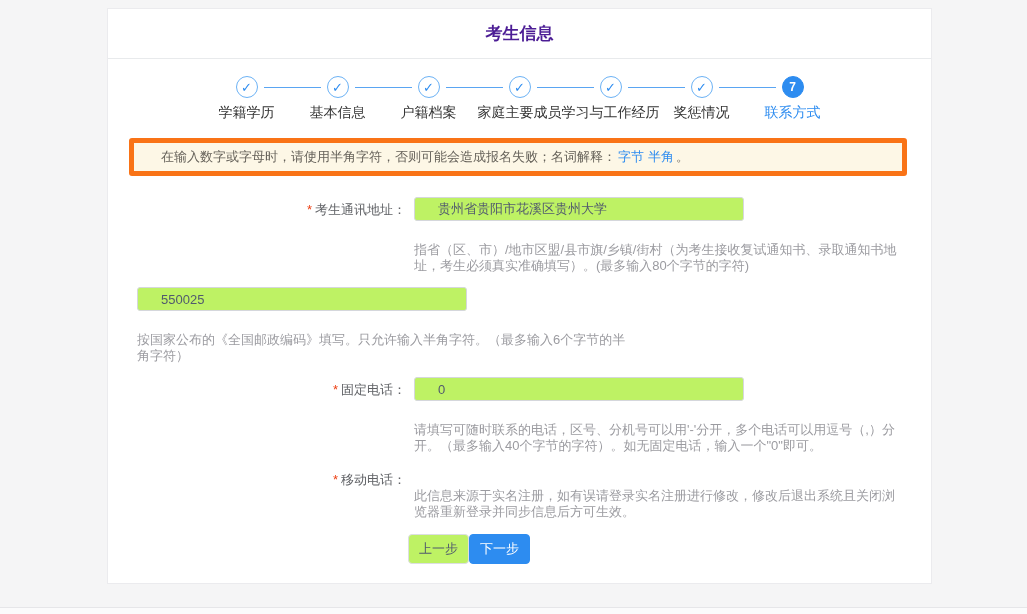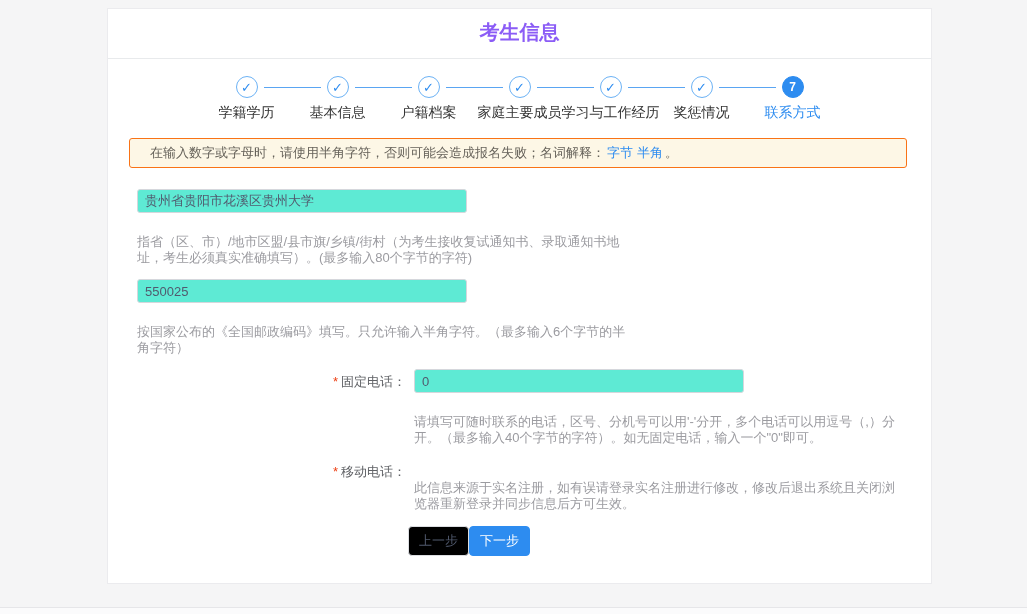--- a/index.html
+++ b/index.html
@@ -10,23 +10,22 @@
   .viewport {
     position:relative; width:1027px; height:614px;
     background:#f5f5f6; overflow:hidden;
   }
   .card {
     position:absolute; left:107px; top:8px; width:825px; height:576px;
     background:#ffffff; border:1px solid #ebebee; box-sizing:border-box;
   }
   .card-title {
     height:49px; line-height:49px; text-align:center;
-    font-size:20px; font-weight:bold; color:#8b5cf6;
+    font-size:17px; font-weight:bold; color:#4c1d95;
     border-bottom:1px solid #e8eaec;
-    font-family:Liberation Mono, monospace;
   }
   
   .steps { margin-top:17px; display:flex; justify-content:center; }
   .step {
     position:relative; width:91px;
     display:flex; flex-direction:column; align-items:center;
   }
   .step .circle {
     width:22px; height:22px; border-radius:50%; box-sizing:border-box;
     display:flex; align-items:center; justify-content:center;
@@ -43,37 +42,37 @@
   }
   .step.active .label { color:#2d8cf0;text-align:center; }
   .step + .step::before {
     content:""; position:absolute; top:11px;
     right:calc(50% + 17px); width:calc(100% - 34px); height:1px;
     background:#5aa5f2;
   }
   
   .notice {
     margin:16px 24px 15px 21px; box-sizing:border-box;
-    background:#fdf7e6; border:1px solid #f97316; border-radius:3px;
-    padding:6px 20px; font-size:13px; color:#66625a; line-height:16px;
+    background:#fdf7e6; border:5px solid #f97316; border-radius:3px;
+    padding:6px 27px; font-size:13px; color:#66625a; line-height:16px;
   }
   .notice .link { margin:0 2px; }
   
   .form { margin-top:21px; padding:0 24px 0 21px; }
   .form-row { display:flex; margin-bottom:13px; }
   .col-label {
     width:277px; text-align:right; font-size:13px; color:#606266;
     padding-top:5px; line-height:16px; flex-shrink:0;
   }
   .col-label .req { color:#ed4014; margin-right:3px; }
   .col-content { margin-left:8px; width:495px; }
   .text-input {
     box-sizing:border-box; width:330px; height:24px;
-    border:1px solid #d5d7dc; border-radius:3px; padding:0 7px;
-    font-size:13px; color:#515a6e; background:#5eead4;
+    border:1px solid #d5d7dc; border-radius:3px; padding:0 23px;
+    font-size:13px; color:#515a6e; background:#bef264;
     font-family:inherit; outline:none;
   }
   .hint {
     margin-top:21px; font-size:13px; color:#9b9ba0; line-height:16px;
   }
   .link {
     color:#2d8cf0; font-size:13px; text-decoration:none; cursor:pointer;
   }
   .mobile-value { display:flex; align-items:center; padding-top:4px; }
   .mosaic {
@@ -86,21 +85,21 @@
     position:absolute; left:-10px; top:-3px; width:142px; height:29px;
     background:repeating-conic-gradient(#e4e4e8 0% 25%, #f3f3f6 0% 50%) 0 0/16px 16px;
     filter:blur(0.8px); z-index:2;
   }
   .actions { display:flex; margin:14px 0 0 279px; }
   .btn {
     font-size:13px; border-radius:4px; padding:0 10px; height:30px;
     line-height:28px; box-sizing:border-box; font-family:inherit;
     cursor:pointer;
   }
-  .btn-prev { background:#000000; border:1px solid #dcdee2; color:#515a6e; }
+  .btn-prev { background:#bef264; border:1px solid #dcdee2; color:#515a6e; }
   .btn-next { background:#2d8cf0; border:1px solid #2d8cf0; color:#fff; }
   .footer-strip {
     position:absolute; left:0; bottom:0; width:100%; height:6px;
     background:#fbfbfc; border-top:1px solid #e6e6e9;
   }
 </style>
 </head>
 <body>
 
 <div class="viewport">
@@ -139,20 +138,23 @@
       </div>
     </div>
 
     <div class="notice">
       <span>在输入数字或字母时，请使用半角字符，否则可能会造成报名失败；名词解释：</span><a class="link">字节</a><a class="link">半角</a><span>。</span>
     </div>
 
     <div class="form">
 
       <div class="form-row">
+        <div class="col-label">
+          <span class="req">*</span><span>考生通讯地址：</span>
+        </div>
         <div class="col-content">
           <input class="text-input" type="text" value="贵州省贵阳市花溪区贵州大学" style="">
           <div class="hint">指省（区、市）/地市区盟/县市旗/乡镇/街村（为考生接收复试通知书、录取通知书地址，考生必须真实准确填写）。(最多输入80个字节的字符)</div>
         </div>
       </div>
 
       <div class="form-row">
         <div class="col-content">
           <input class="text-input" type="text" value="550025" style="">
           <div class="hint">按国家公布的《全国邮政编码》填写。只允许输入半角字符。（最多输入6个字节的半角字符）</div>

